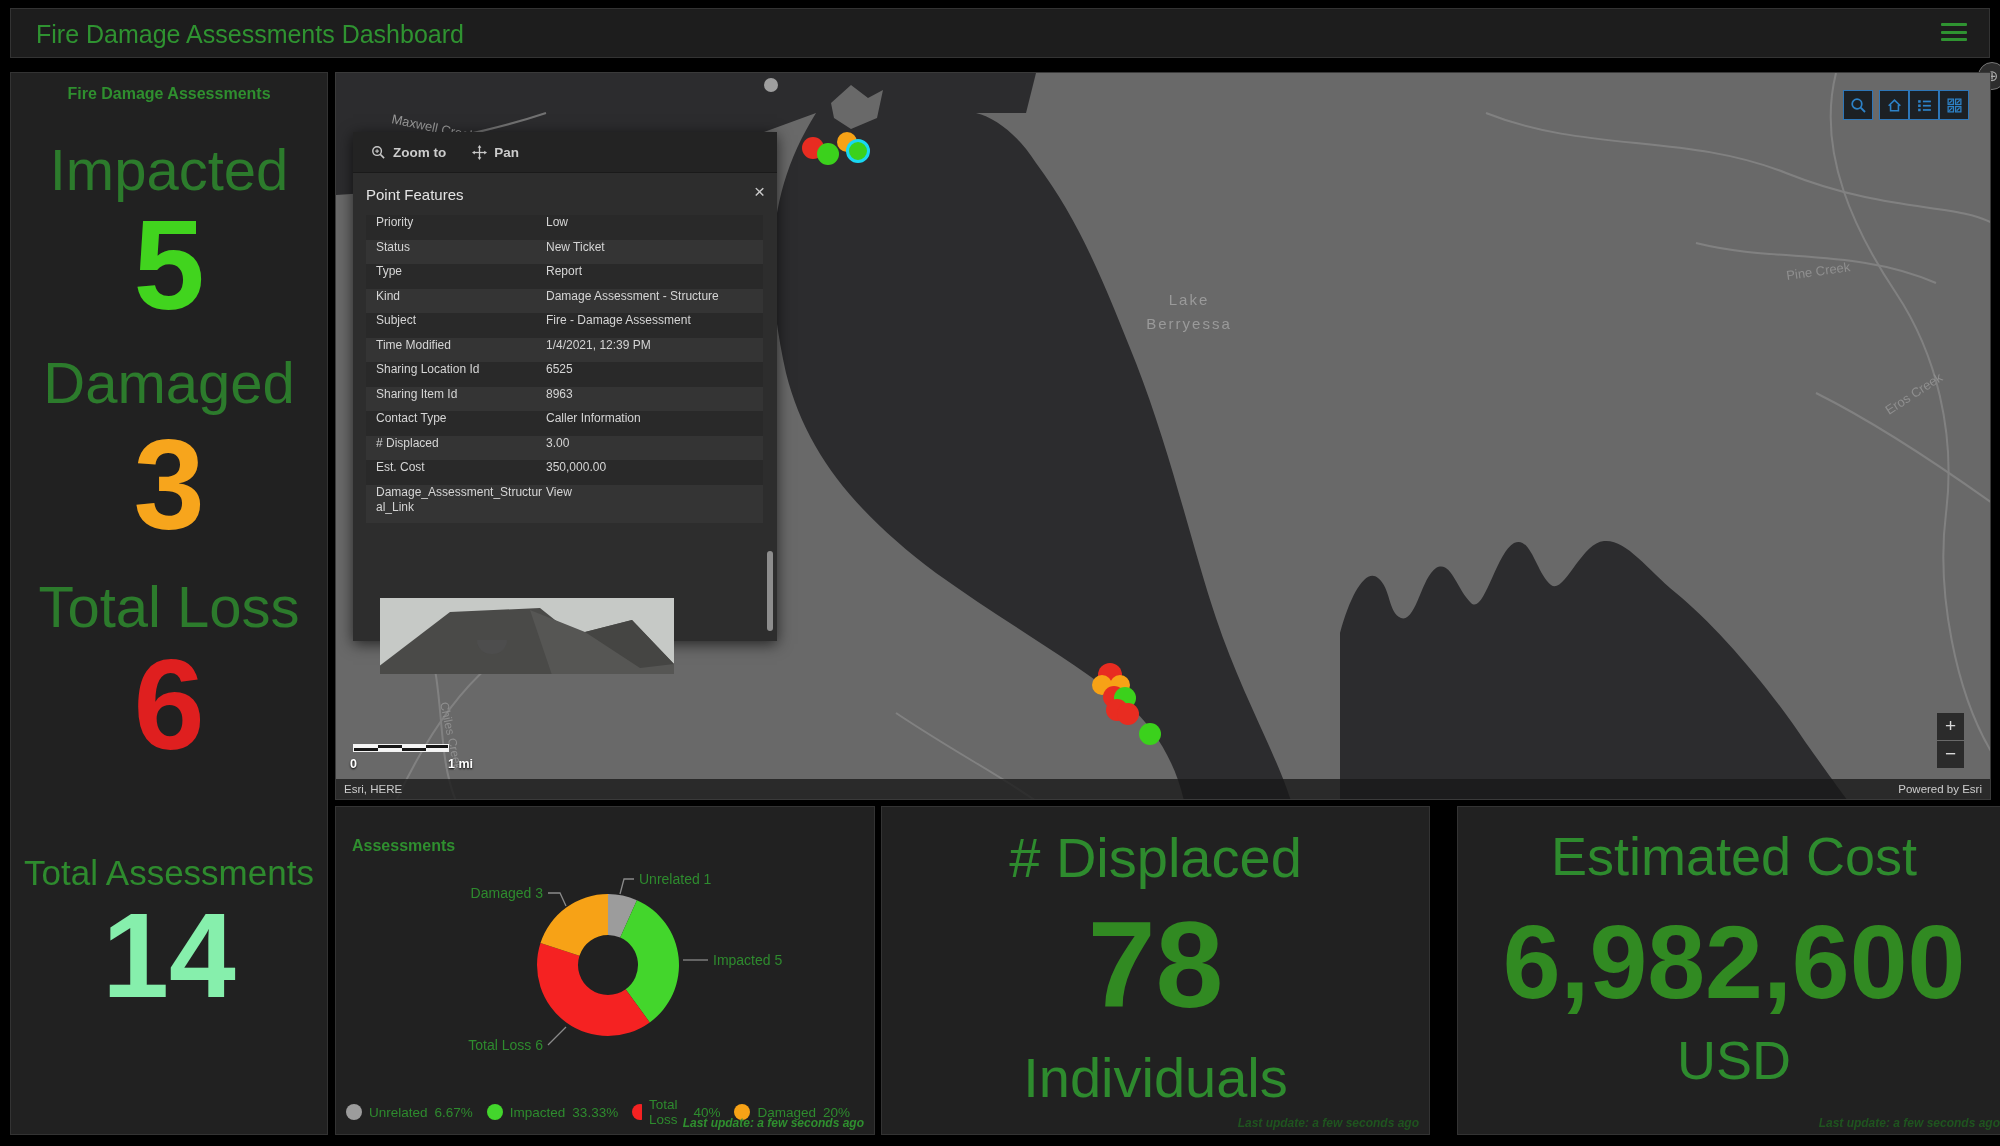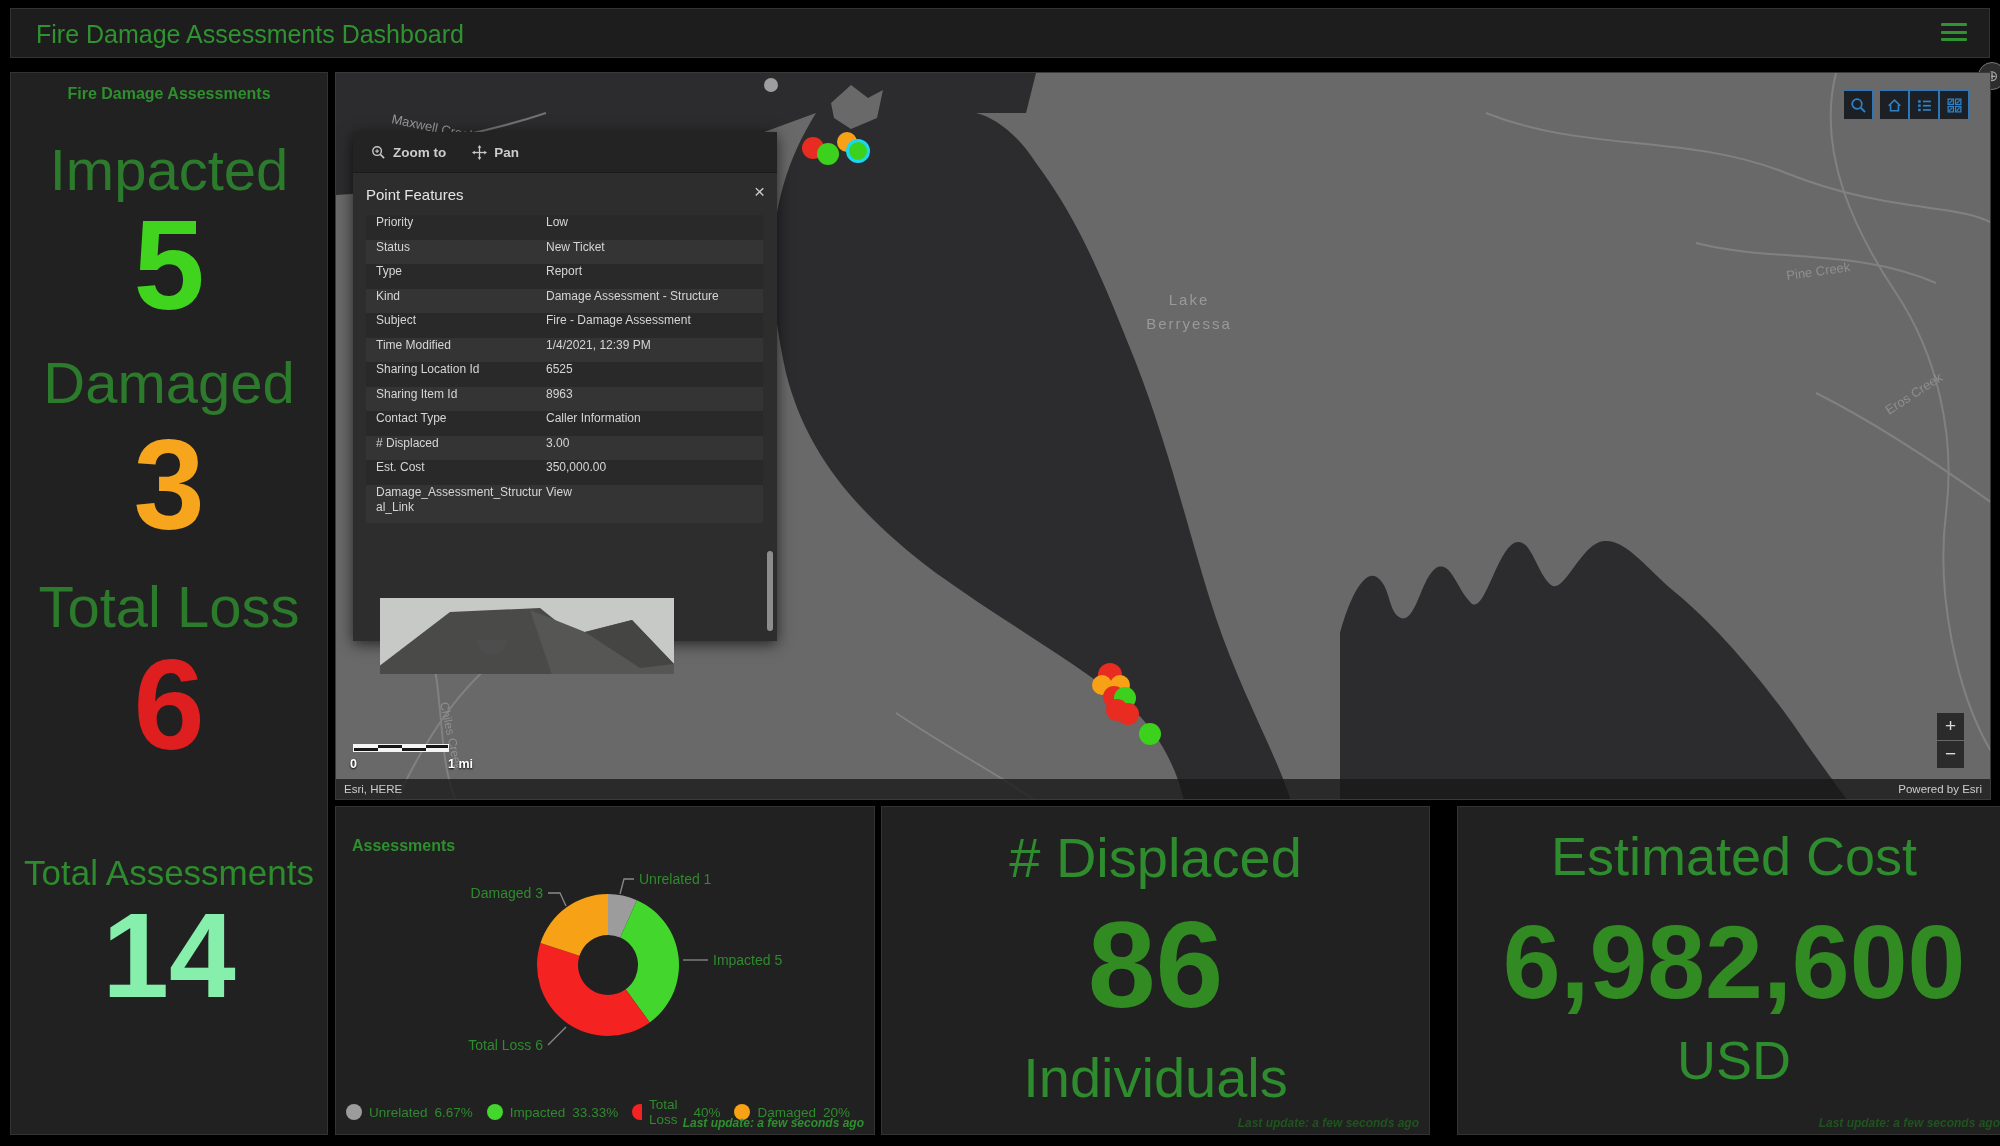--- a/index.html
+++ b/index.html
@@ -355,21 +355,21 @@
         </svg>
       <span>Damaged</span>
       <span class="leg-pct">20%</span>
     </div>
   </div>
   <div class="lastupd lu-bright">Last update: a few seconds ago</div>
 </div>
 
 <div class="panel bigpanel" id="displaced">
   <div class="bp-title" style="top:18px;"># Displaced</div>
-  <div class="bp-num" style="top:88px;font-size:122px;">86</div>
+  <div class="bp-num" style="top:88px;font-size:122px;">78</div>
   <div class="bp-title" style="top:238px;">Individuals</div>
   <div class="lastupd lu-dim">Last update: a few seconds ago</div>
 </div>
 
 <div class="panel bigpanel" id="cost">
   <div class="bp-title" style="top:18px;font-size:54px;">Estimated Cost</div>
   <div class="bp-num" style="top:96px;font-size:104px;">6,982,600</div>
   <div class="bp-title" style="top:222px;font-size:54px;">USD</div>
   <div class="lastupd lu-dim">Last update: a few seconds ago</div>
 </div>

